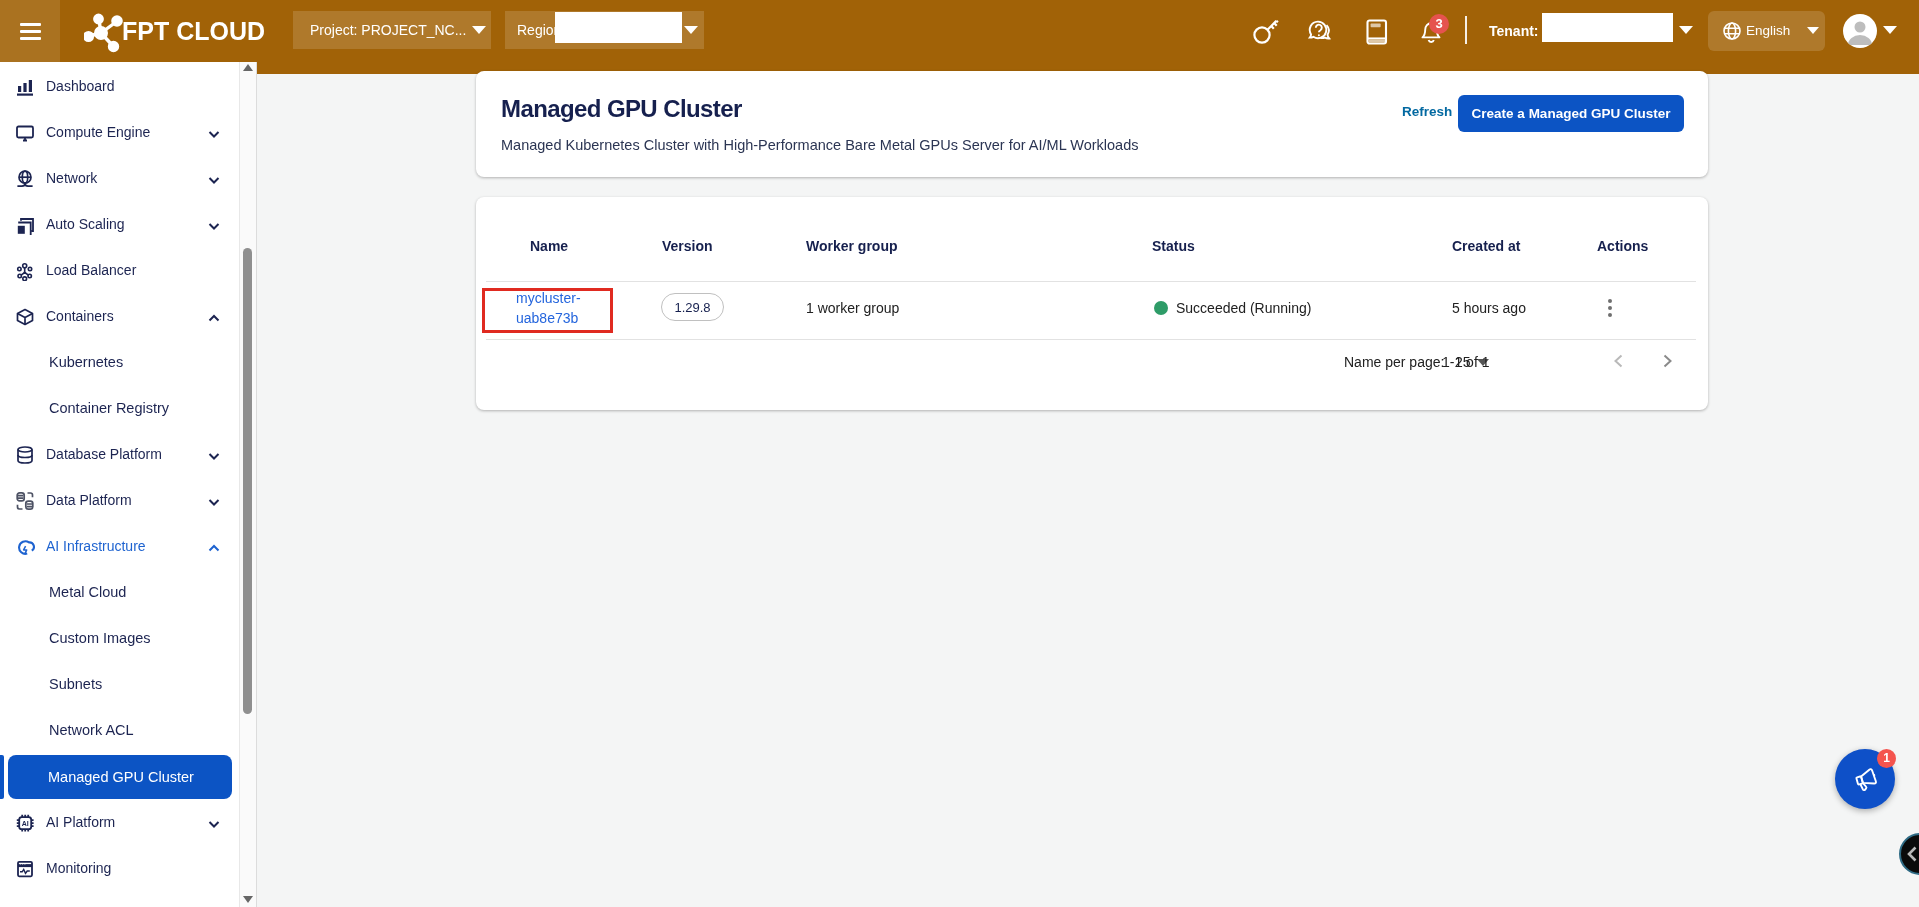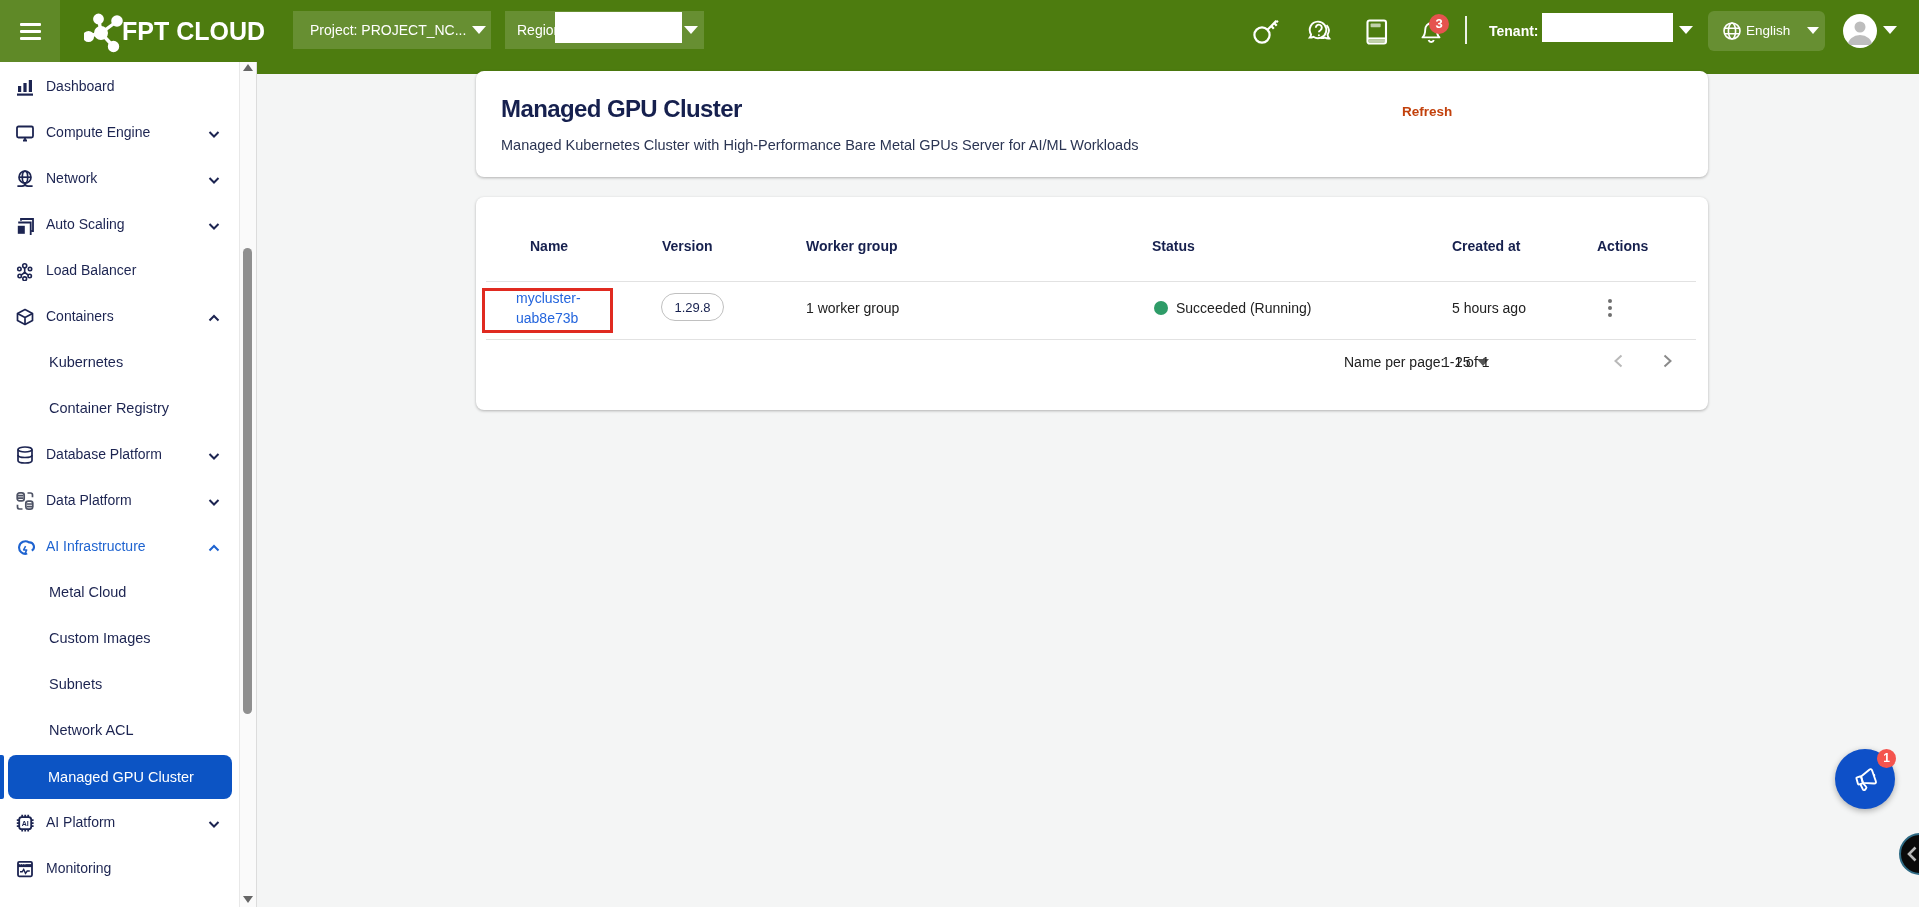--- a/index.html
+++ b/index.html
@@ -1,21 +1,21 @@
 <!DOCTYPE html>
 <html><head>
 <meta charset="utf-8">
 <style>
 * { margin:0; padding:0; box-sizing:border-box; }
 html,body { width:1919px; height:907px; overflow:hidden; font-family:"Liberation Sans", sans-serif; }
 body { position:relative; background:#f4f5f5; }
 .abs { position:absolute; }
 
 
-#header { position:absolute; left:0; top:0; width:1919px; height:74px; background:#4d7c0f; }
+#header { position:absolute; left:0; top:0; width:1919px; height:74px; background:#a16207; }
 #hamb { position:absolute; left:0; top:0; width:60px; height:62px; background:rgba(255,255,255,.10); }
 #hamb span { position:absolute; left:20px; width:21px; height:3px; background:#fff; border-radius:1px; }
 #logo-text { position:absolute; left:122px; top:17px; color:#fff; font-size:25px; font-weight:bold; }
 .hsel { position:absolute; top:11px; height:38px; background:rgba(255,255,255,.15); border-radius:0; color:#fff; font-size:14px; line-height:38px; }
 .caret { position:absolute; width:0; height:0; border-left:7px solid transparent; border-right:7px solid transparent; border-top:8px solid #fff; }
 .whitebox { position:absolute; background:#fff; }
 .hicon { position:absolute; top:0; }
 #tenantlbl { position:absolute; left:1489px; top:23px; color:#fff; font-size:14px; font-weight:bold; }
 #engbtn { position:absolute; left:1708px; top:11px; width:117px; height:40px; background:rgba(255,255,255,.15); border-radius:6px; }
 #engbtn .lbl { position:absolute; left:38px; top:12px; color:#fff; font-size:13.5px; }
@@ -34,21 +34,21 @@
 
 #scol { position:absolute; left:239px; top:62px; width:17px; height:845px; background:#fafafa; border-left:1px solid #e8e8e8; }
 #sthumb { position:absolute; left:243px; top:248px; width:9px; height:466px; background:#8f8f8f; border-radius:5px; }
 .sarrow { position:absolute; left:243px; width:0; height:0; }
 
 
 .card { position:absolute; background:#fff; border-radius:8px; box-shadow:0 1px 3px rgba(0,0,0,.28); }
 #card1 { left:476px; top:71px; width:1232px; height:106px; }
 #card1 h1 { position:absolute; left:25px; top:24px; font-size:24px; letter-spacing:-0.6px; color:#16204e; }
 #card1 .sub { position:absolute; left:25px; top:66px; font-size:14.5px; color:#2b3553; }
-#refresh { position:absolute; left:926px; top:33px; font-size:13.5px; font-weight:bold; color:#c2410c; }
+#refresh { position:absolute; left:926px; top:33px; font-size:13.5px; font-weight:bold; color:#0369a1; }
 #createbtn { position:absolute; left:982px; top:24px; width:226px; height:37px; background:#0c54c4; border-radius:6px; color:#fff; font-size:13.5px; font-weight:bold; text-align:center; line-height:37px; }
 #card2 { left:476px; top:197px; width:1232px; height:213px; }
 .th { position:absolute; top:238px; font-size:14px; font-weight:bold; color:#16204e; }
 .td { position:absolute; font-size:14px; color:#212121; }
 .hr { position:absolute; height:1px; background:#e2e2e2; }
 #redbox { position:absolute; left:482px; top:288px; width:131px; height:45px; border:3px solid #e02a20; }
 #clusterlink { position:absolute; left:516px; top:288px; font-size:14px; color:#2465dd; line-height:20px; }
 #verchip { position:absolute; left:661px; top:293px; width:63px; height:28px; border:1px solid #c0c0c0; border-radius:14px; text-align:center; line-height:27px; font-size:13px; color:#16204e; }
 #gdot { position:absolute; left:1154px; top:301px; width:14px; height:14px; border-radius:50%; background:#2e9c68; }
 #dots3 { position:absolute; left:1608px; top:299px; }
@@ -311,20 +311,21 @@
   </div>
 <div id="scol"></div>
 <div id="sthumb"></div>
 <div class="sarrow" style="top:64px; border-left:5px solid transparent; border-right:5px solid transparent; border-bottom:7px solid #666;"></div>
 <div class="sarrow" style="top:896px; border-left:5px solid transparent; border-right:5px solid transparent; border-top:7px solid #666;"></div>
 
 <div class="card" id="card1">
   <h1 style="font-weight:bold;">Managed GPU Cluster</h1>
   <div class="sub">Managed Kubernetes Cluster with High-Performance Bare Metal GPUs Server for AI/ML Workloads</div>
   <div id="refresh">Refresh</div>
+  <div id="createbtn">Create a Managed GPU Cluster</div>
 </div>
 
 <div class="card" id="card2"></div>
 <div class="th" style="left:516px;padding-left:14px;">Name</div>
 <div class="th" style="left:662px;">Version</div>
 <div class="th" style="left:806px;">Worker group</div>
 <div class="th" style="left:1152px;">Status</div>
 <div class="th" style="left:1452px;">Created at</div>
 <div class="th" style="left:1597px;">Actions</div>
 <div class="hr" style="left:486px; top:281px; width:1210px;"></div>

